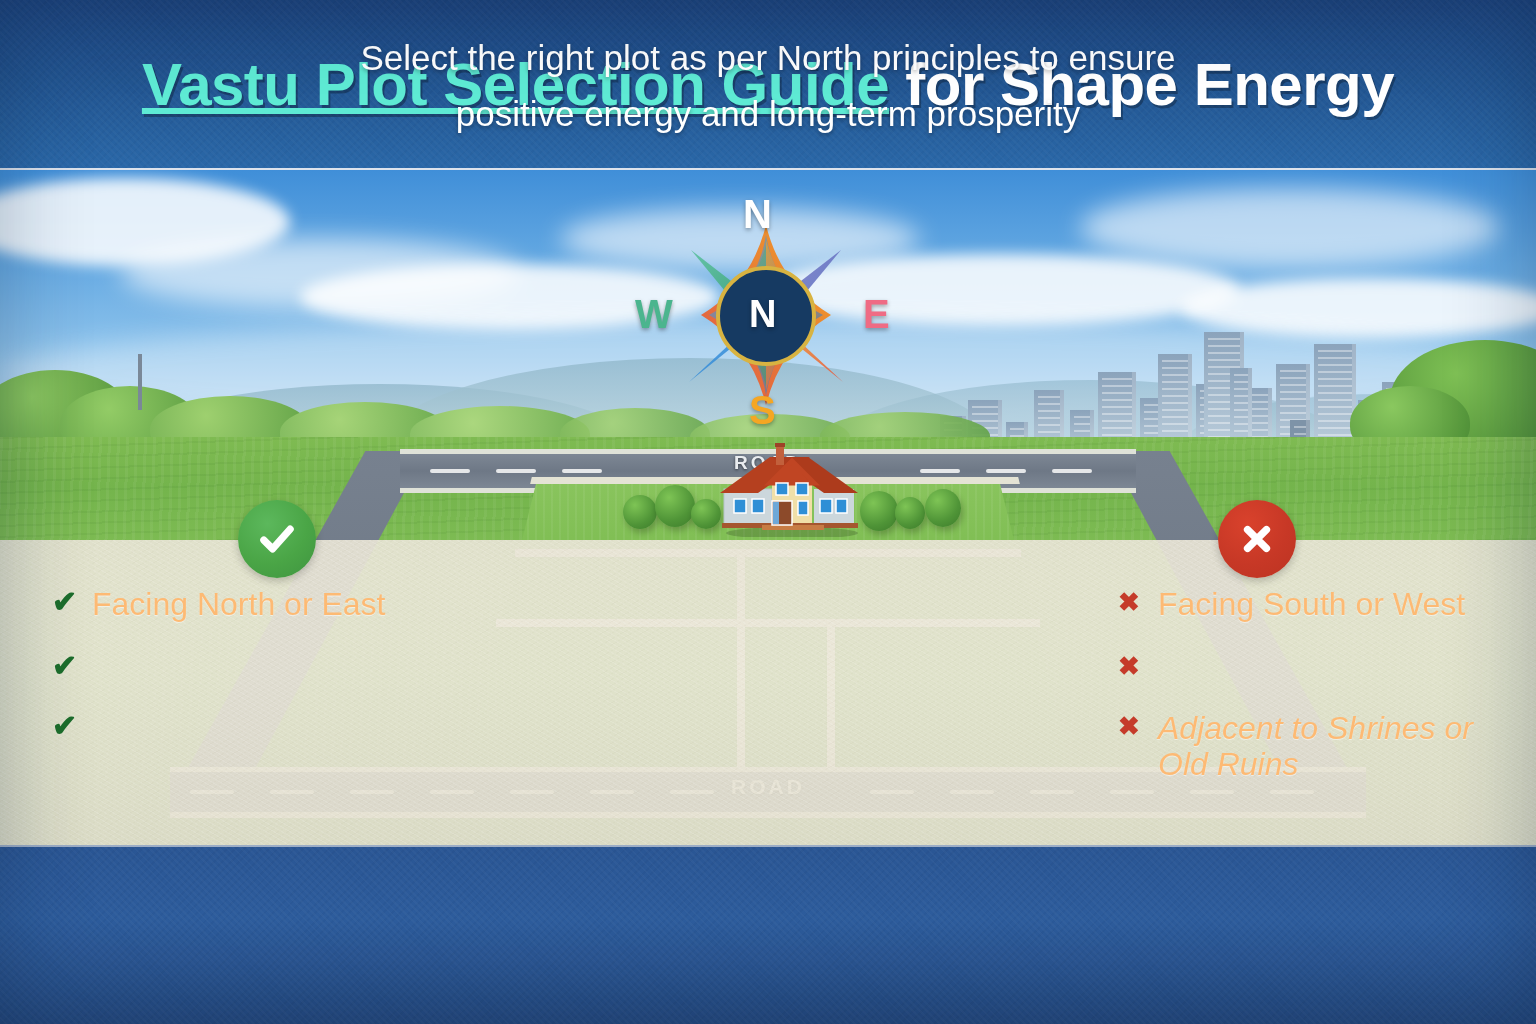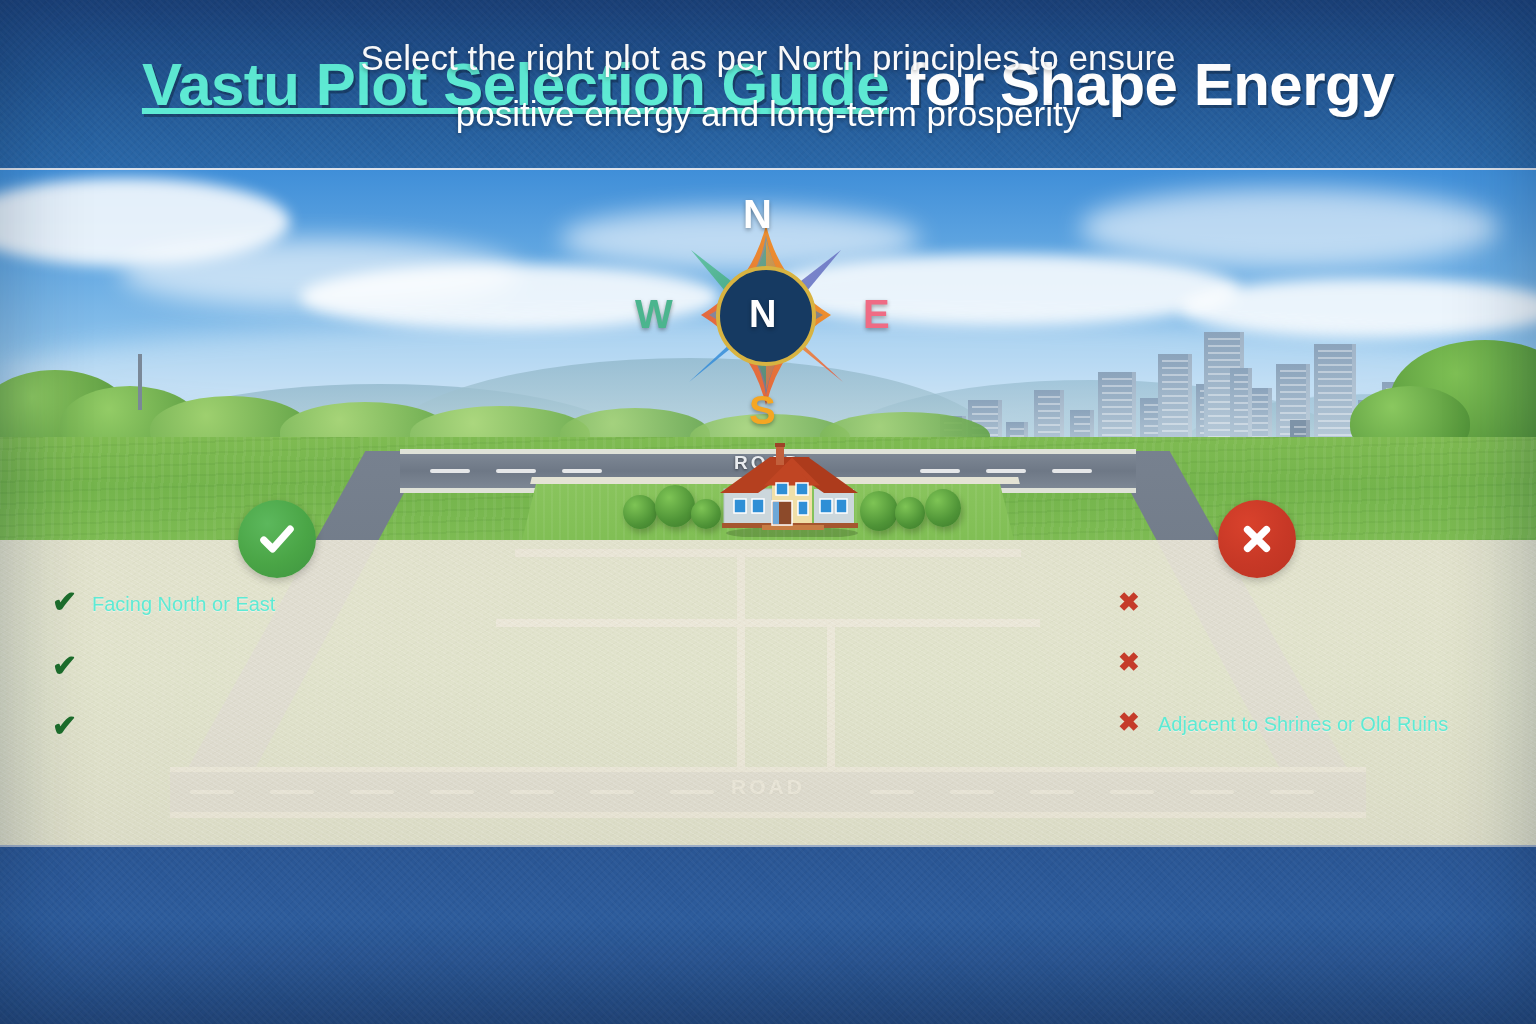--- a/index.html
+++ b/index.html
@@ -152,21 +152,21 @@
   .list{position:absolute;z-index:4;}
   .list-left{left:52px;top:586px;width:540px;}
   .list-right{left:1118px;top:586px;width:400px;}
   .li{
     display:flex;align-items:flex-start;gap:14px;margin-bottom:28px;
   }
   .li-mark{font-size:30px;line-height:32px;font-weight:bold;flex:0 0 auto;width:26px;}
   .mark-ok{color:#1b6b2b;}
   .mark-no{color:#c53b2a;}
   .li-text{
-    font-size:20px;line-height:36px;color:#5eead4;font-weight:500;
+    font-size:32px;line-height:36px;color:#fdba74;font-weight:500;
     text-shadow:0 1px 1px rgba(255,255,255,.55);
   }
 
   
   .footer{
     position:absolute;left:0;top:845px;width:1536px;height:179px;
     background:linear-gradient(180deg,#2a5694 0%,#2d5c9c 40%,#24497f 100%);
     border-top:2px solid rgba(255,255,255,.55);
   }
   .footer::after{
@@ -403,27 +403,28 @@
       <span class="li-mark mark-ok">✔</span>
     </div>
     <div class="li">
       <span class="li-mark mark-ok">✔</span>
     </div>
   </div>
 
   <div class="list list-right">
     <div class="li">
       <span class="li-mark mark-no" style="font-size:26px;">✖</span>
+      <span class="li-text">Facing South or West</span>
     </div>
     <div class="li">
       <span class="li-mark mark-no" style="font-size:26px;">✖</span>
     </div>
     <div class="li">
       <span class="li-mark mark-no" style="font-size:26px;">✖</span>
-      <span class="li-text" style="max-width:330px;">Adjacent to Shrines or Old Ruins</span>
+      <span class="li-text" style="max-width:330px;font-style:italic;">Adjacent to Shrines or Old Ruins</span>
     </div>
   </div>
 
   <div class="banner"></div>
   <div class="title">
     <span class="t-gold">Vastu Plot Selection Guide</span><span class="t-white"> for Shape Energy</span>
   </div>
 
   <div class="footer"></div>
   <div class="footer-text">

